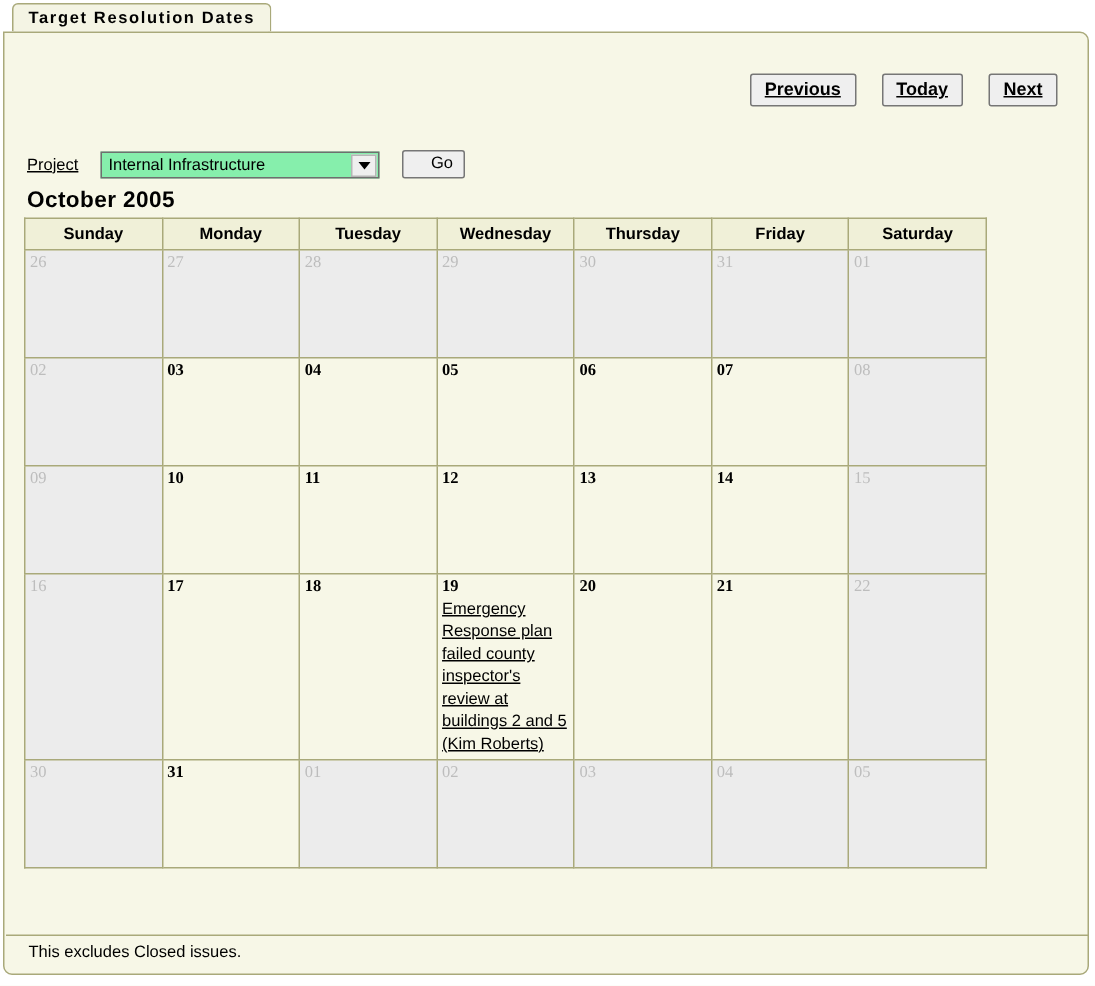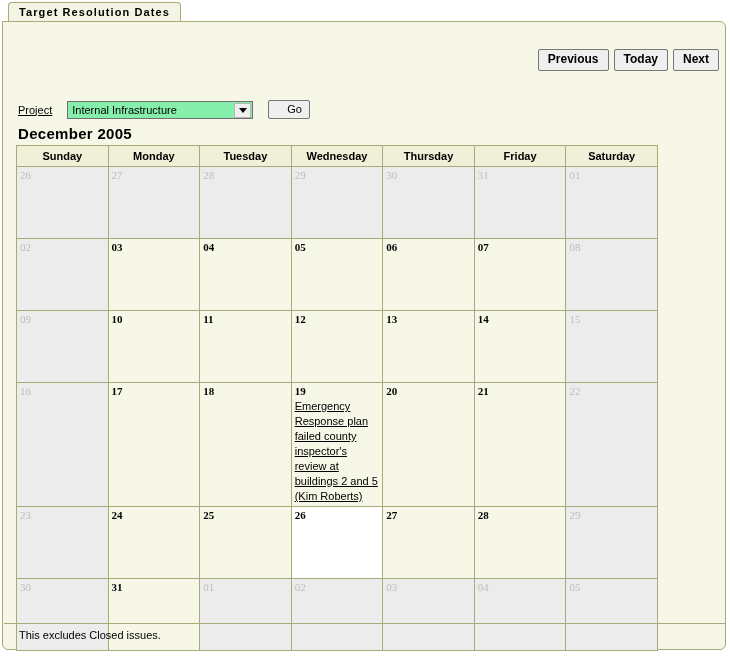--- a/index.html
+++ b/index.html
@@ -56,24 +56,25 @@
     height: 629px;
     box-sizing: border-box;
     background: #f7f7e7;
     border: 1px solid #a9a97a;
     border-radius: 0 6px 6px 6px;
   }
 
   
   .nav-buttons {
     position: absolute;
-    right: 6px;
+    right: 20px;
     top: 27px;
     display: flex;
-    gap: 5px;
+    gap: 17px;
+    text-decoration: underline;
   }
   .btn {
     font-family: "Liberation Sans", sans-serif;
     font-size: 12px;
     font-weight: bold;
     background: #efefef;
     border: 1px solid #767676;
     border-radius: 2px;
     padding: 3px 9px 4px 9px;
     color: #000;
@@ -244,21 +245,21 @@
       <span class="project-label">Project</span>
       <div class="select-box">
         <span>Internal Infrastructure</span>
         <span class="select-arrow">
             <span></span>
           </span>
       </div>
       <button class="go-btn">Go</button>
     </div>
 
-    <div class="month-title">December 2005</div>
+    <div class="month-title">October 2005</div>
 
     <table class="calendar">
       <thead>
         <tr>
           <th>Sunday</th>
           <th>Monday</th>
           <th>Tuesday</th>
           <th>Wednesday</th>
           <th>Thursday</th>
           <th>Friday</th>
@@ -354,43 +355,20 @@
             </td>
             <td class="">
               <span class="daynum">21</span>
             </td>
             <td class="other-month">
               <span class="daynum">22</span>
             </td>
           </tr>
           <tr>
             <td class="other-month">
-              <span class="daynum">23</span>
-            </td>
-            <td class="">
-              <span class="daynum">24</span>
-            </td>
-            <td class="">
-              <span class="daynum">25</span>
-            </td>
-            <td class="highlight">
-              <span class="daynum">26</span>
-            </td>
-            <td class="">
-              <span class="daynum">27</span>
-            </td>
-            <td class="">
-              <span class="daynum">28</span>
-            </td>
-            <td class="other-month">
-              <span class="daynum">29</span>
-            </td>
-          </tr>
-          <tr>
-            <td class="other-month">
               <span class="daynum">30</span>
             </td>
             <td class="">
               <span class="daynum">31</span>
             </td>
             <td class="other-month">
               <span class="daynum">01</span>
             </td>
             <td class="other-month">
               <span class="daynum">02</span>

